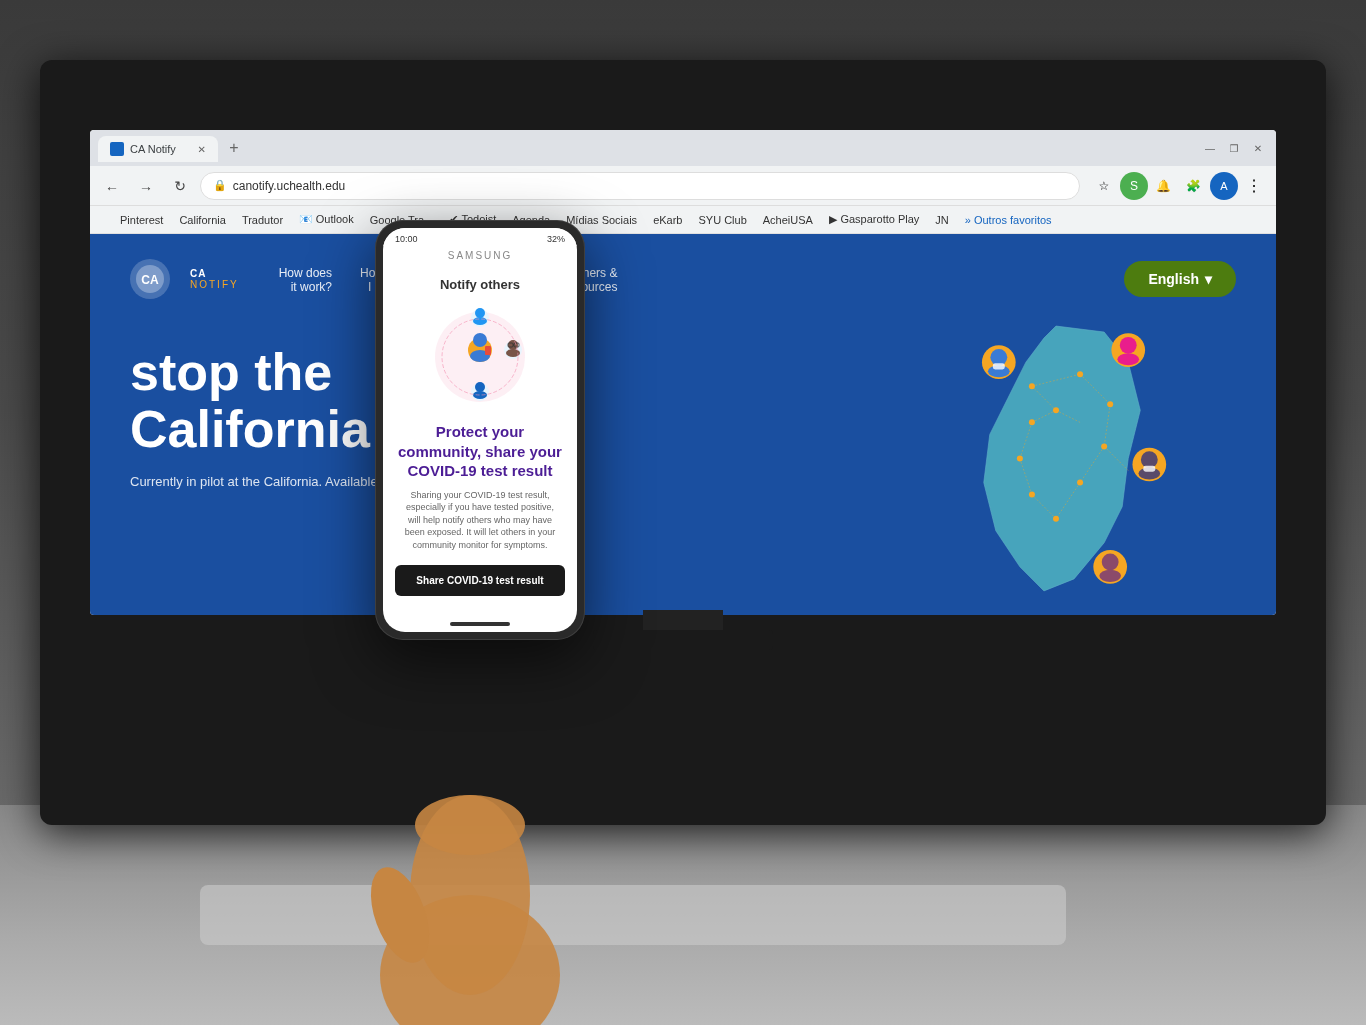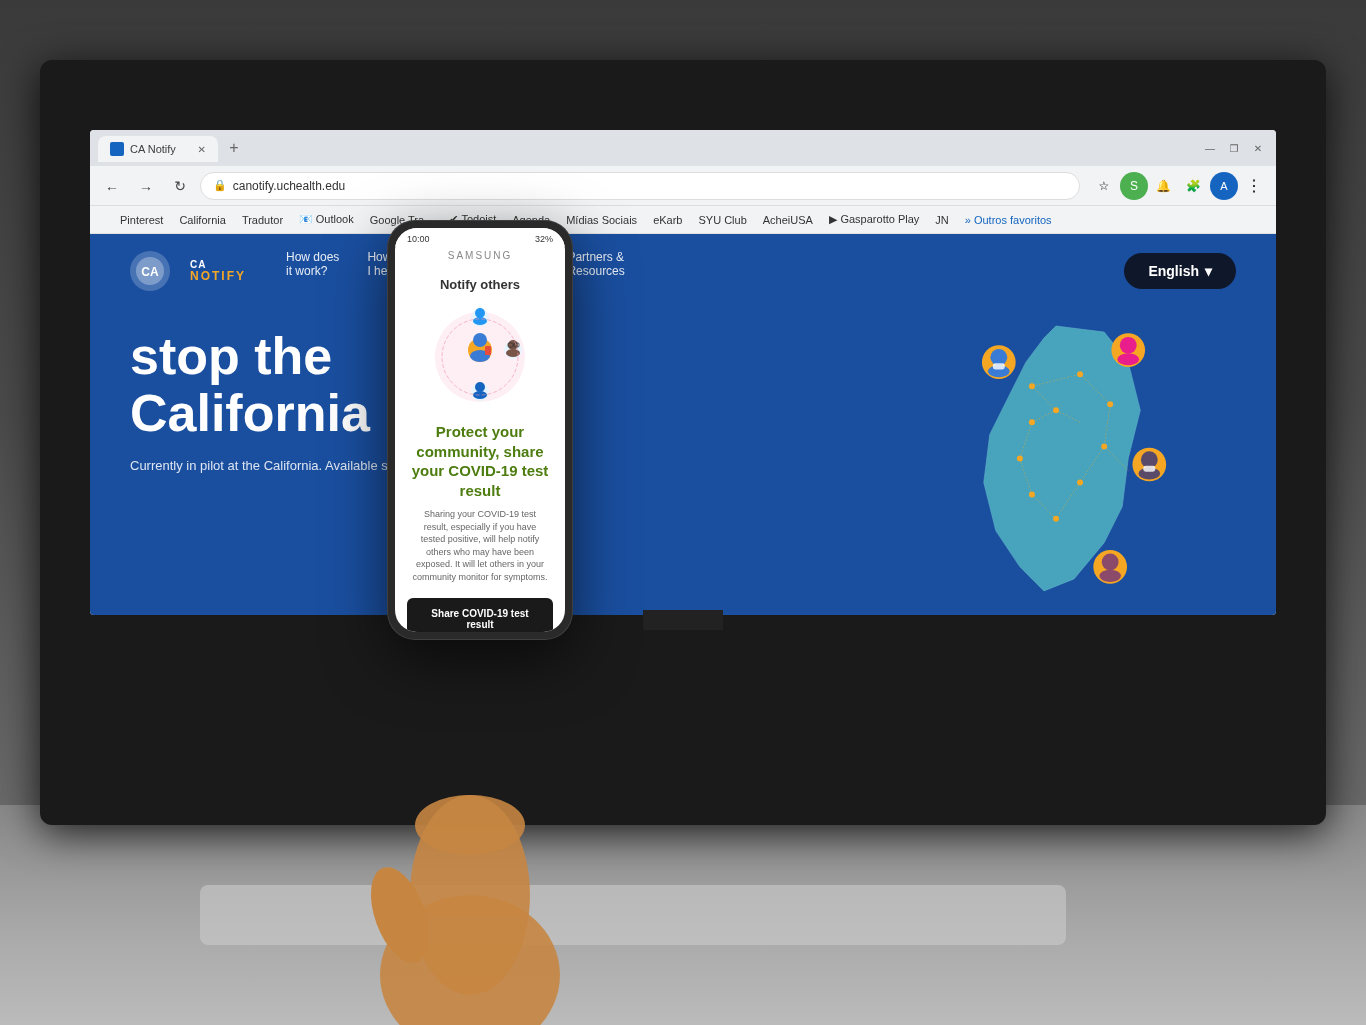--- a/index.html
+++ b/index.html
@@ -222,27 +222,28 @@
 
     .nav-links {
       display: flex;
       gap: 28px;
       flex: 1;
     }
 
     .nav-link {
       color: white;
       font-size: 12px;
-      text-align: left;
+      text-align: right;
       cursor: pointer;
       opacity: 0.9;
+      margin-top: 16px;
     }
 
     .lang-btn {
-      background: #0f172a;
+      background: #4d7c0f;
       color: white;
       border: none;
       border-radius: 24px;
       padding: 10px 24px;
       font-size: 14px;
       font-weight: bold;
       cursor: pointer;
       display: flex;
       align-items: center;
       gap: 6px;
@@ -294,21 +295,21 @@
       bottom: 0;
       width: 320px;
       z-index: 10;
     }
 
     .phone-frame {
       position: absolute;
       top: 0;
       left: 50%;
       transform: translateX(-50%);
-      width: 186px;
+      width: 210px;
       height: 420px;
       background: #2a2a2a;
       border-radius: 28px;
       padding: 8px;
       box-shadow: 0 20px 60px rgba(0,0,0,0.6), inset 0 0 0 1px rgba(255,255,255,0.1);
     }
 
     .phone-screen {
       background: white;
       border-radius: 22px;
@@ -354,21 +355,21 @@
     .phone-illustration {
       width: 130px;
       height: 110px;
       position: relative;
       margin-bottom: 10px;
     }
 
     .phone-main-text {
       font-size: 15px;
       font-weight: 700;
-      color: #4d7c0f;
+      color: #4c1d95;
       text-align: center;
       margin-bottom: 8px;
       line-height: 1.3;
     }
 
     .phone-sub-text {
       font-size: 9px;
       color: #666;
       text-align: center;
       line-height: 1.4;
@@ -560,21 +561,21 @@
         <div class="site-nav">
           <div class="site-logo">
             <div class="logo-icon">
               <svg width="30" height="30" viewBox="0 0 30 30">
                 <circle cx="15" cy="15" r="14" fill="rgba(255,255,255,0.3)"></circle>
                 <text x="15" y="20" text-anchor="middle" fill="white" font-size="12" font-weight="bold">CA</text>
               </svg>
             </div>
             <div style="display:flex;flex-direction:column;line-height:1.1;">
               <span style="color:white;font-size:10px;font-weight:bold;letter-spacing:1px;">CA</span>
-              <span style="color:#f5a623;font-size:12px;font-weight:bold;letter-spacing:2px;">NOTIFY</span>
+              <span style="color:#f5a623;font-size:10px;font-weight:normal;letter-spacing:2px;">NOTIFY</span>
             </div>
           </div>
 
           <div class="nav-links">
             <div class="nav-link">
               <div>How does</div>
               <div>it work?</div>
             </div>
             <div class="nav-link">
               <div>How will</div>

